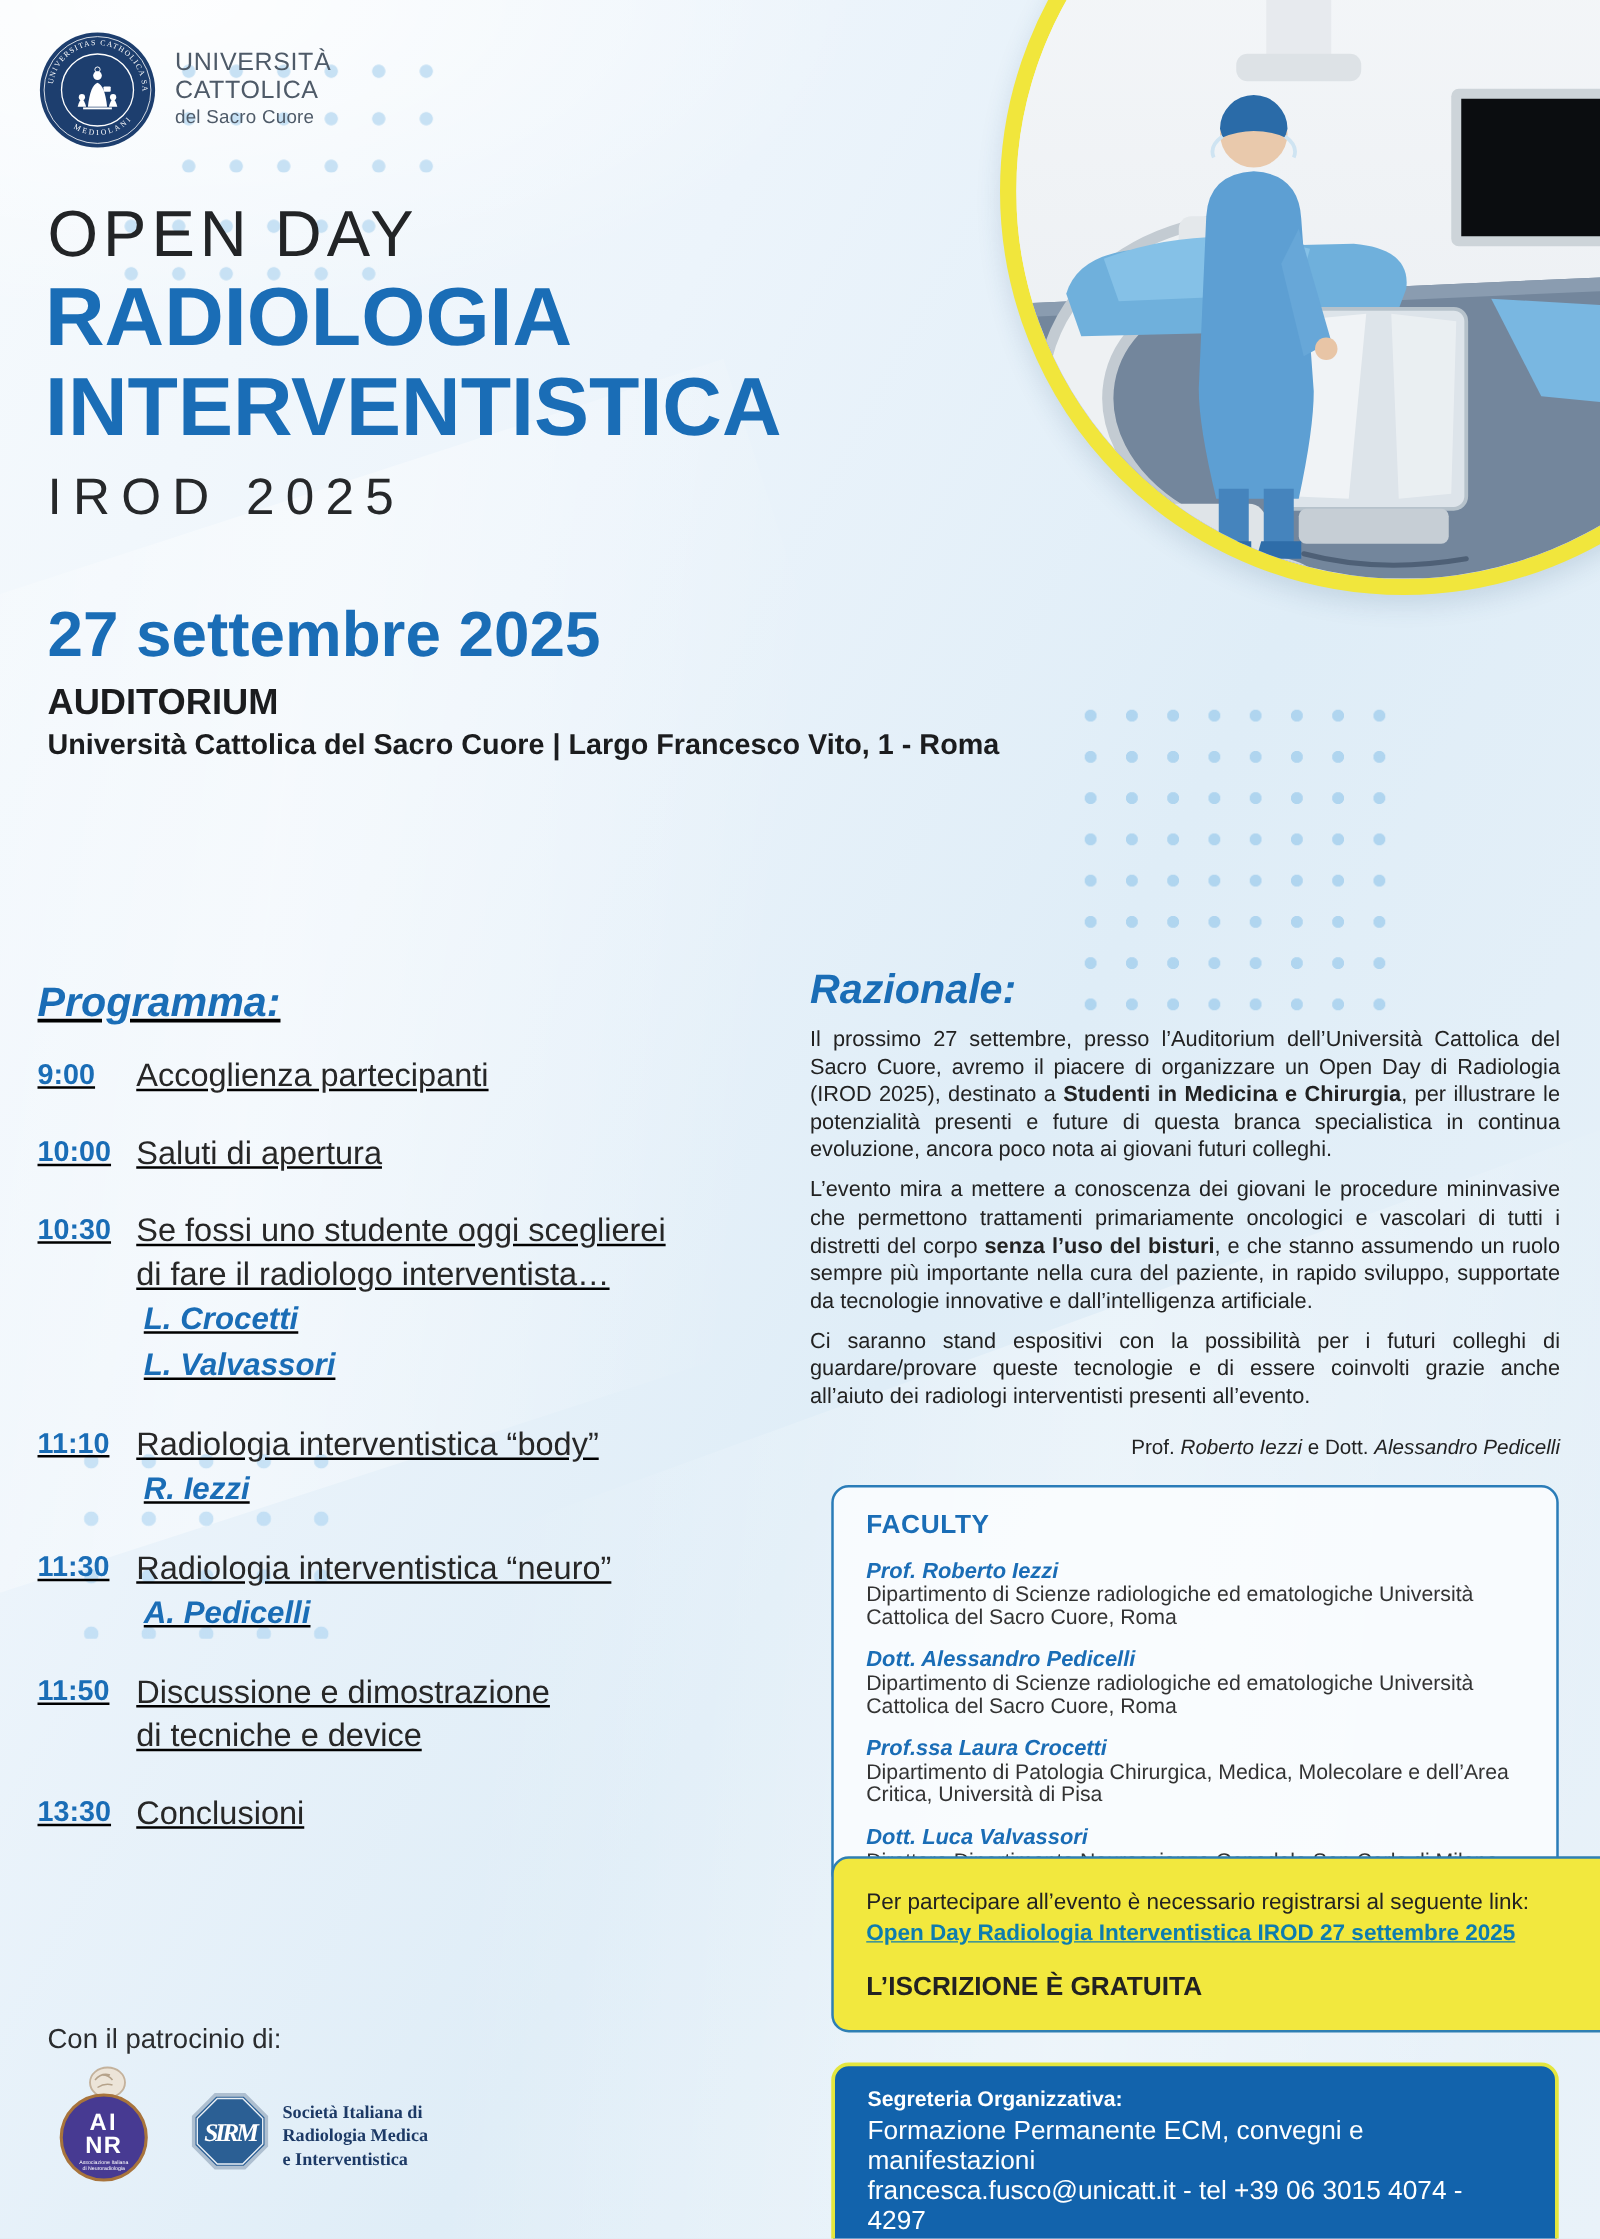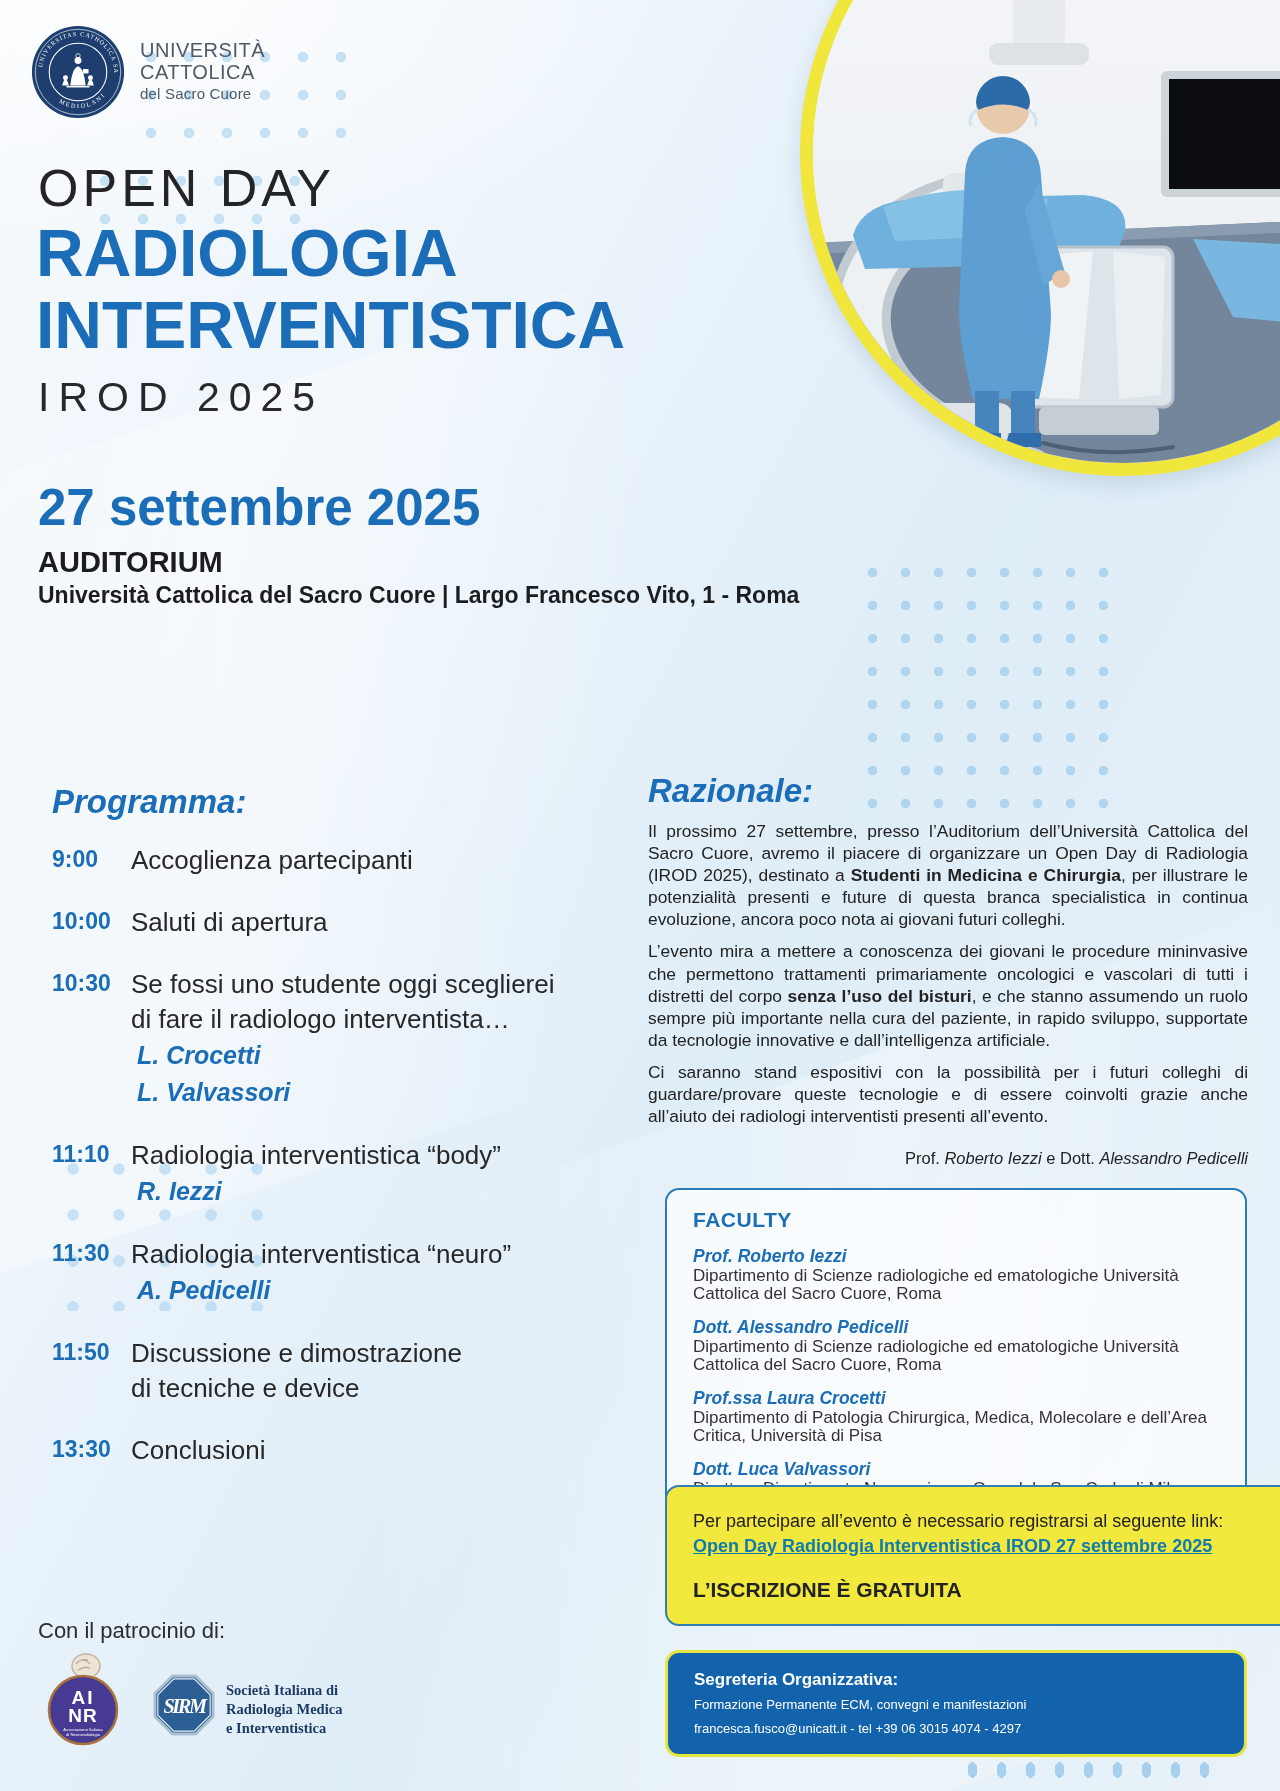--- a/index.html
+++ b/index.html
@@ -36,21 +36,21 @@
   .date{left:38px;top:478px;font-size:51px;font-weight:700;color:#1a6db6;}
   .venue{left:38px;top:546px;font-size:29px;font-weight:800;color:#1b1c1e;}
   .addr{left:38px;top:582px;font-size:23px;font-weight:700;color:#1b1c1e;}
 
   
   .photo{position:absolute;z-index:2;left:800px;top:-170px;width:620px;height:620px;border-radius:50%;
     border:13px solid #f1e63c;overflow:hidden;background:#eef1f4;box-shadow:0 8px 20px rgba(40,80,120,.15);}
 
   
   .sec-heading{font-size:33px;font-weight:700;font-style:italic;color:#1a6db6;}
-  .program{left:52px;top:783px;width:580px;}
+  .program{left:30px;top:783px;width:580px;text-decoration:underline;}
   .prog-list{margin-top:22px;}
   .prog-row{display:flex;margin-bottom:27px;}
   .prog-time{width:79px;flex:0 0 79px;font-size:23px;font-weight:700;color:#1a6db6;padding-top:3px;}
   .prog-line{font-size:26px;line-height:35px;color:#272727;}
   .prog-speaker{font-size:25px;line-height:37px;font-weight:700;font-style:italic;color:#1a6db6;padding-left:6px;}
 
   
   .rationale{left:648px;top:772px;width:600px;}
   .rationale p{margin:10px 0 0 0;font-size:17.4px;line-height:1.27;color:#222;text-align:justify;}
   .rationale p b{font-weight:700;}
@@ -67,21 +67,21 @@
 
   .reg-box{left:665px;top:1485px;width:690px;box-sizing:border-box;padding:22px 26px;
     background:#f2e83e;border:2px solid #2f7fb3;border-radius:14px;}
   .reg-text{font-size:18px;line-height:25px;color:#222;}
   .reg-link{font-size:18px;line-height:25px;font-weight:700;color:#0e7cae;text-decoration:underline;}
   .reg-free{margin-top:19px;font-size:21px;font-weight:800;color:#222;}
 
   .sec-box{left:665px;top:1650px;width:582px;box-sizing:border-box;padding:13px 26px;
     background:#1263ac;border:3px solid #e4e63e;border-radius:14px;color:#fff;}
   .secb-heading{font-size:17px;font-weight:700;line-height:27px;}
-  .secb-line{font-size:13px;line-height:24px;}
+  .secb-line{font-size:21px;line-height:24px;}
 
   
   .patro-label{left:38px;top:1618px;font-size:22px;color:#2a2c2e;}
   .ainr{left:46px;top:1652px;}
   .sirm-badge{left:153px;top:1674px;}
   .sirm-text{left:226px;top:1681px;font-family:"Liberation Serif",serif;font-weight:700;color:#1d3a66;
     font-size:14.5px;line-height:19px;}
 </style>
 </head>
 <body>

